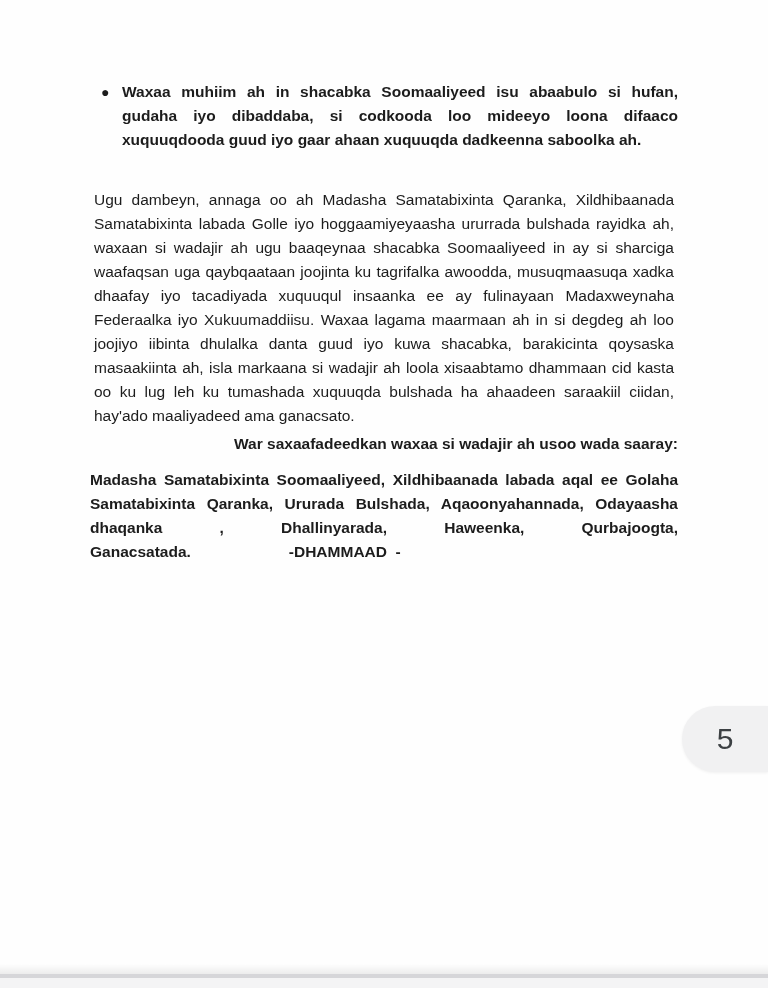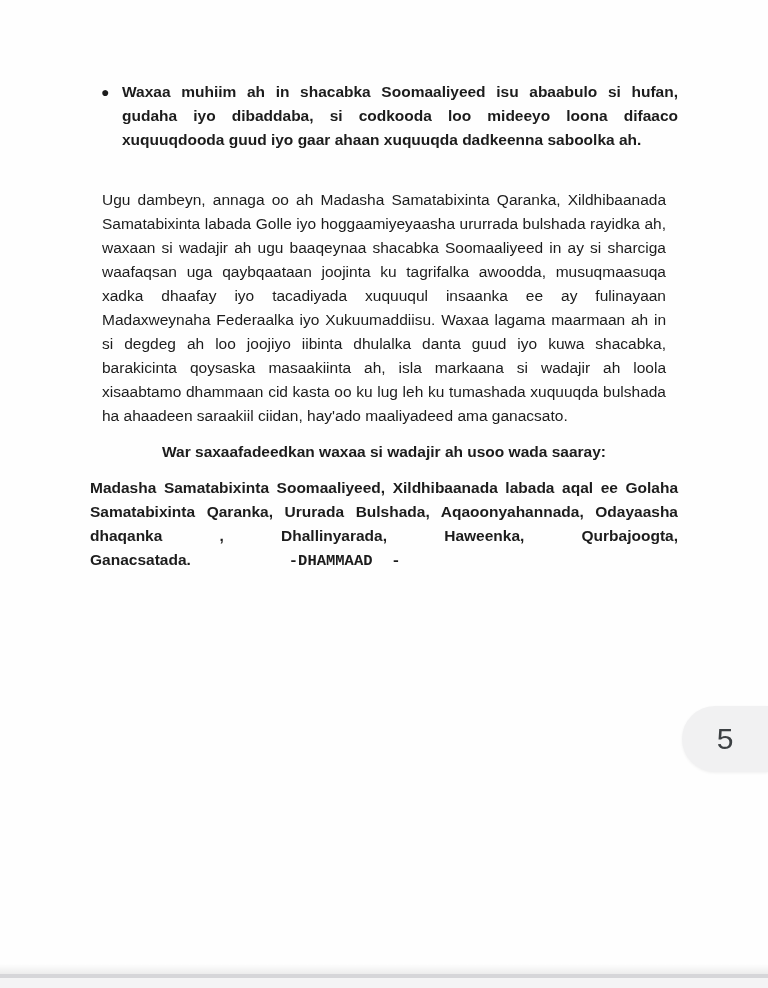--- a/index.html
+++ b/index.html
@@ -40,35 +40,34 @@
     margin: 0 0 36px 0;
   }
   .bullet-marker {
     flex: none;
     width: 32px;
     padding-left: 11px;
     font-size: 14px;
     text-align: left;
   }
   .bullet-text { flex: 1; font-weight: bold; }
-  .para { margin: 12px; }
+  .para { margin: 4px; }
   .signatories-heading {
     font-weight: bold;
     margin: 0;
-    text-align: center;
+    text-align: right;
   }
   .signatories {
     font-weight: bold;
     margin: 12px 0 0 0;
   }
   .end-marker {
     font-weight: bold;
     padding-left: 98px;
     white-space: pre;
-    font-family: Liberation Mono, monospace;
   }
   .page-number-pill {
     position: absolute;
     right: 0;
     top: 706px;
     width: 86px;
     height: 66px;
     background: #f1f1f2;
     border-radius: 34px 0 0 34px;
     box-shadow: 0 1px 3px rgba(0,0,0,0.06);

